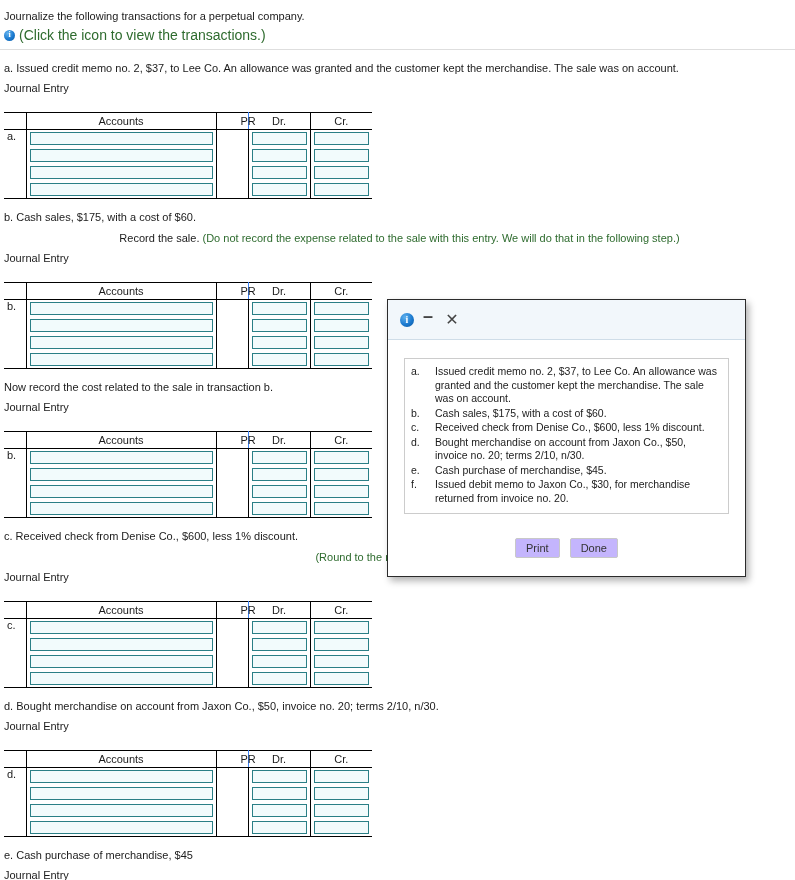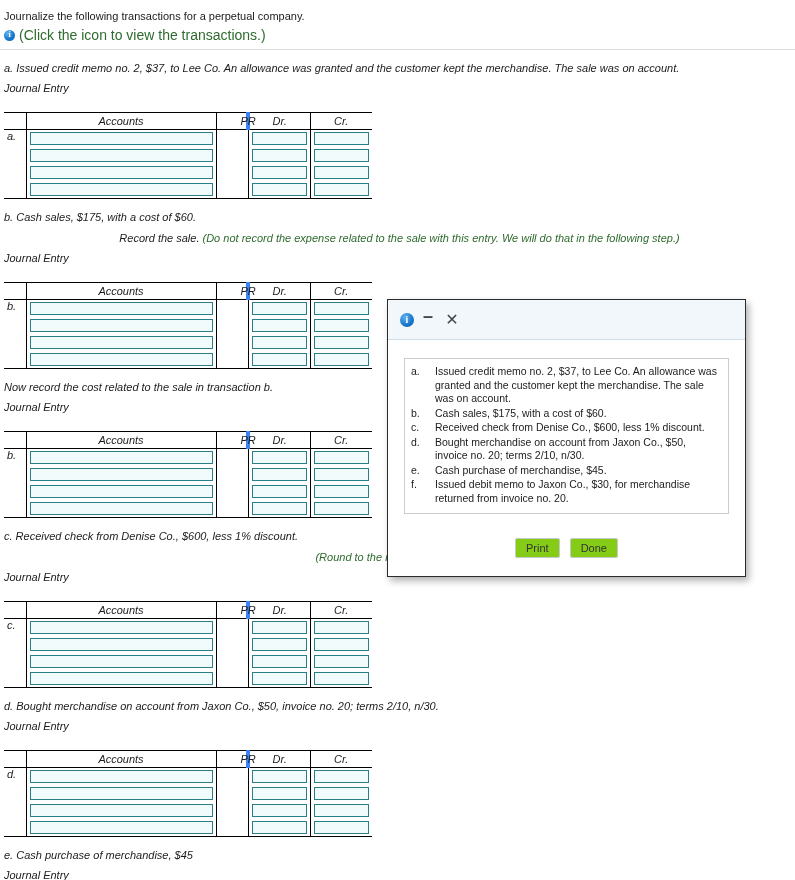--- a/index.html
+++ b/index.html
@@ -66,21 +66,20 @@
     height: 1px;
     background: #dedede;
     margin: 6px 0 0 0;
     width: 795px;
   }
 
   
   .txn {
     padding: 0 0 0 4px;
     margin-top: 11px;
-    font-style: italic;
   }
   .txn-head {
     font-size: 11px;
     line-height: 15px;
     margin: 0 0 2px 0;
     color: #1b1b1b;
   }
   .txn-sub {
     font-size: 11px;
     line-height: 15px;
@@ -117,21 +116,21 @@
     border-top: 1.3px solid #000;
     border-bottom: 1.3px solid #000;
     height: 16px;
     font-size: 11px;
     font-weight: normal;
     text-align: center;
     color: #1b1b1b;
   }
   .je tr.hdr th.c-lbl { border-right: 1px solid #000; }
   .je tr.hdr th.c-acct { border-right: 1px solid #000; }
-  .je tr.hdr th.c-pr { border-right: 4px solid #3b82f6; padding-left: 24px; }
+  .je tr.hdr th.c-pr { border-right: 1px solid #3b82f6; padding-left: 24px; }
   .je tr.hdr th.c-dr { border-right: 1px solid #000; }
 
   .je td.c-lbl {
     border-right: 1px solid #000;
     width: 22px;
     text-align: left;
     padding-left: 3px;
     vertical-align: top;
     font-size: 11px;
     color: #1b1b1b;
@@ -247,21 +246,21 @@
     display: flex;
     justify-content: center;
     gap: 10px;
     padding: 14px 0 18px 0;
   }
   .btn {
     min-width: 42px;
     padding: 3px 10px;
     font-size: 11px;
     color: #333;
-    background: #84cc16;
+    background: #c4b5fd;
     border: 1px solid #c8c8c8;
     border-radius: 2px;
     font-family: "Liberation Sans", sans-serif;
   }
 </style>
 </head>
 <body>
 
 <div class="page">
 

